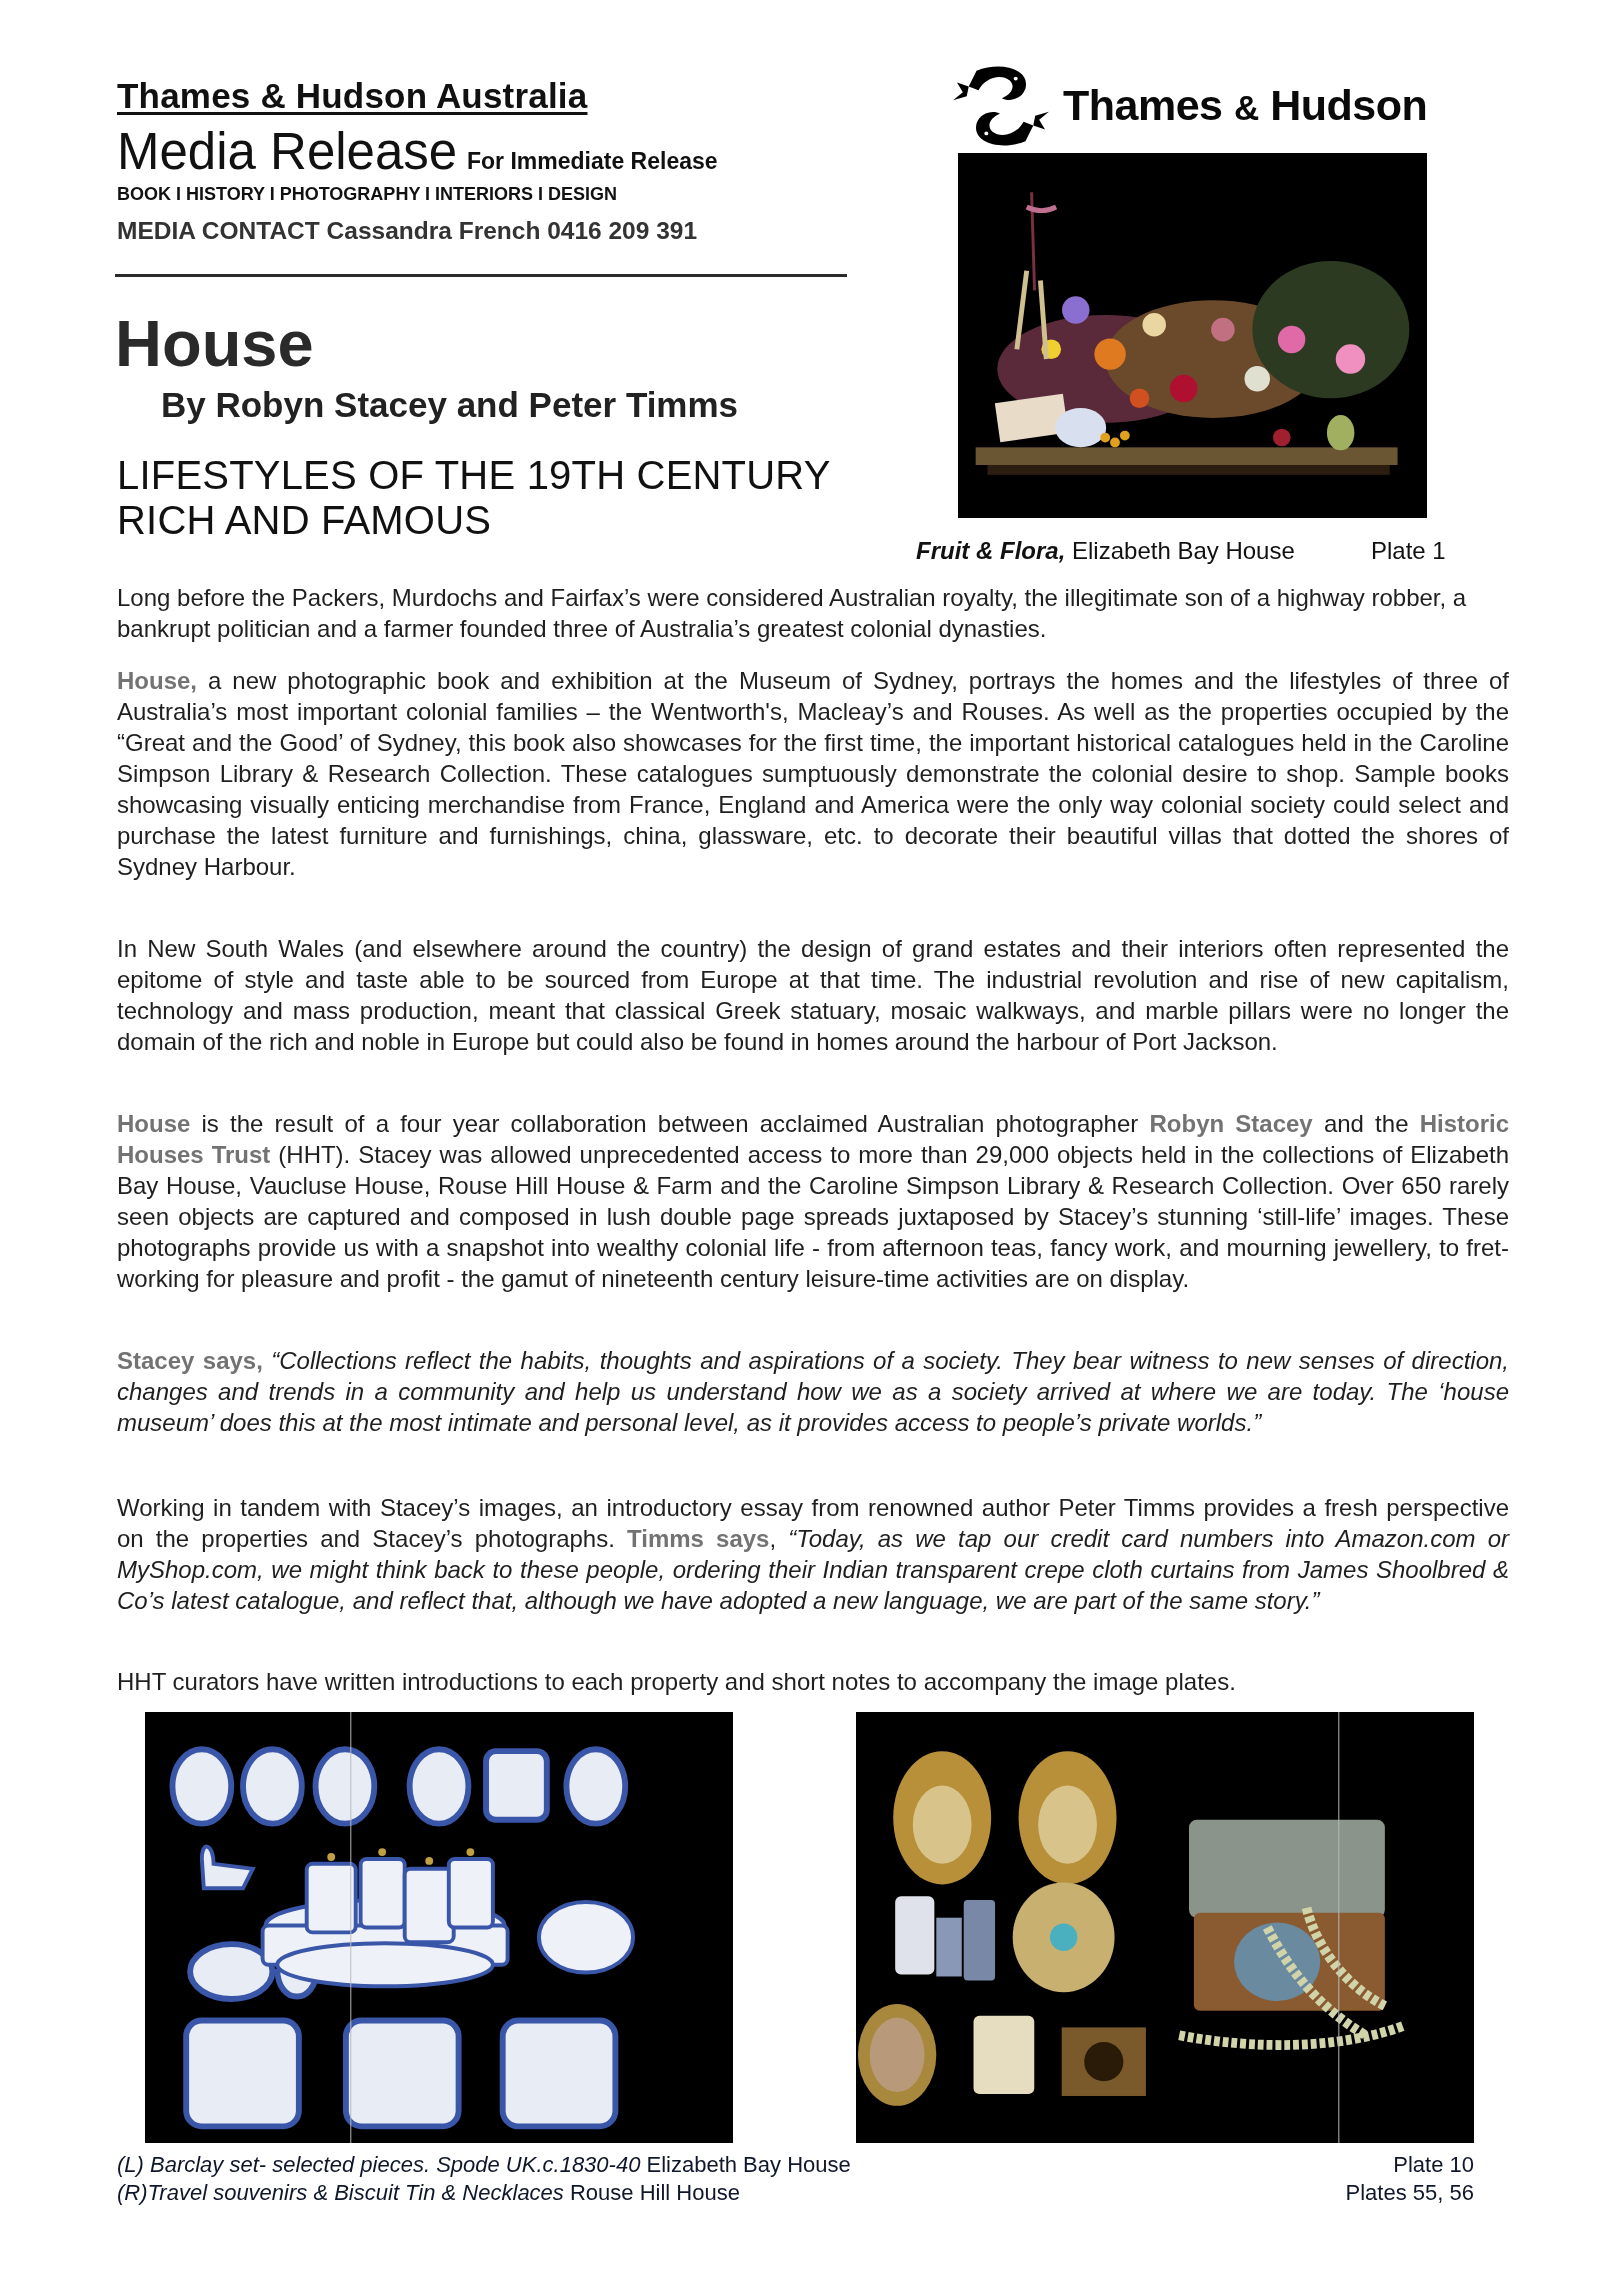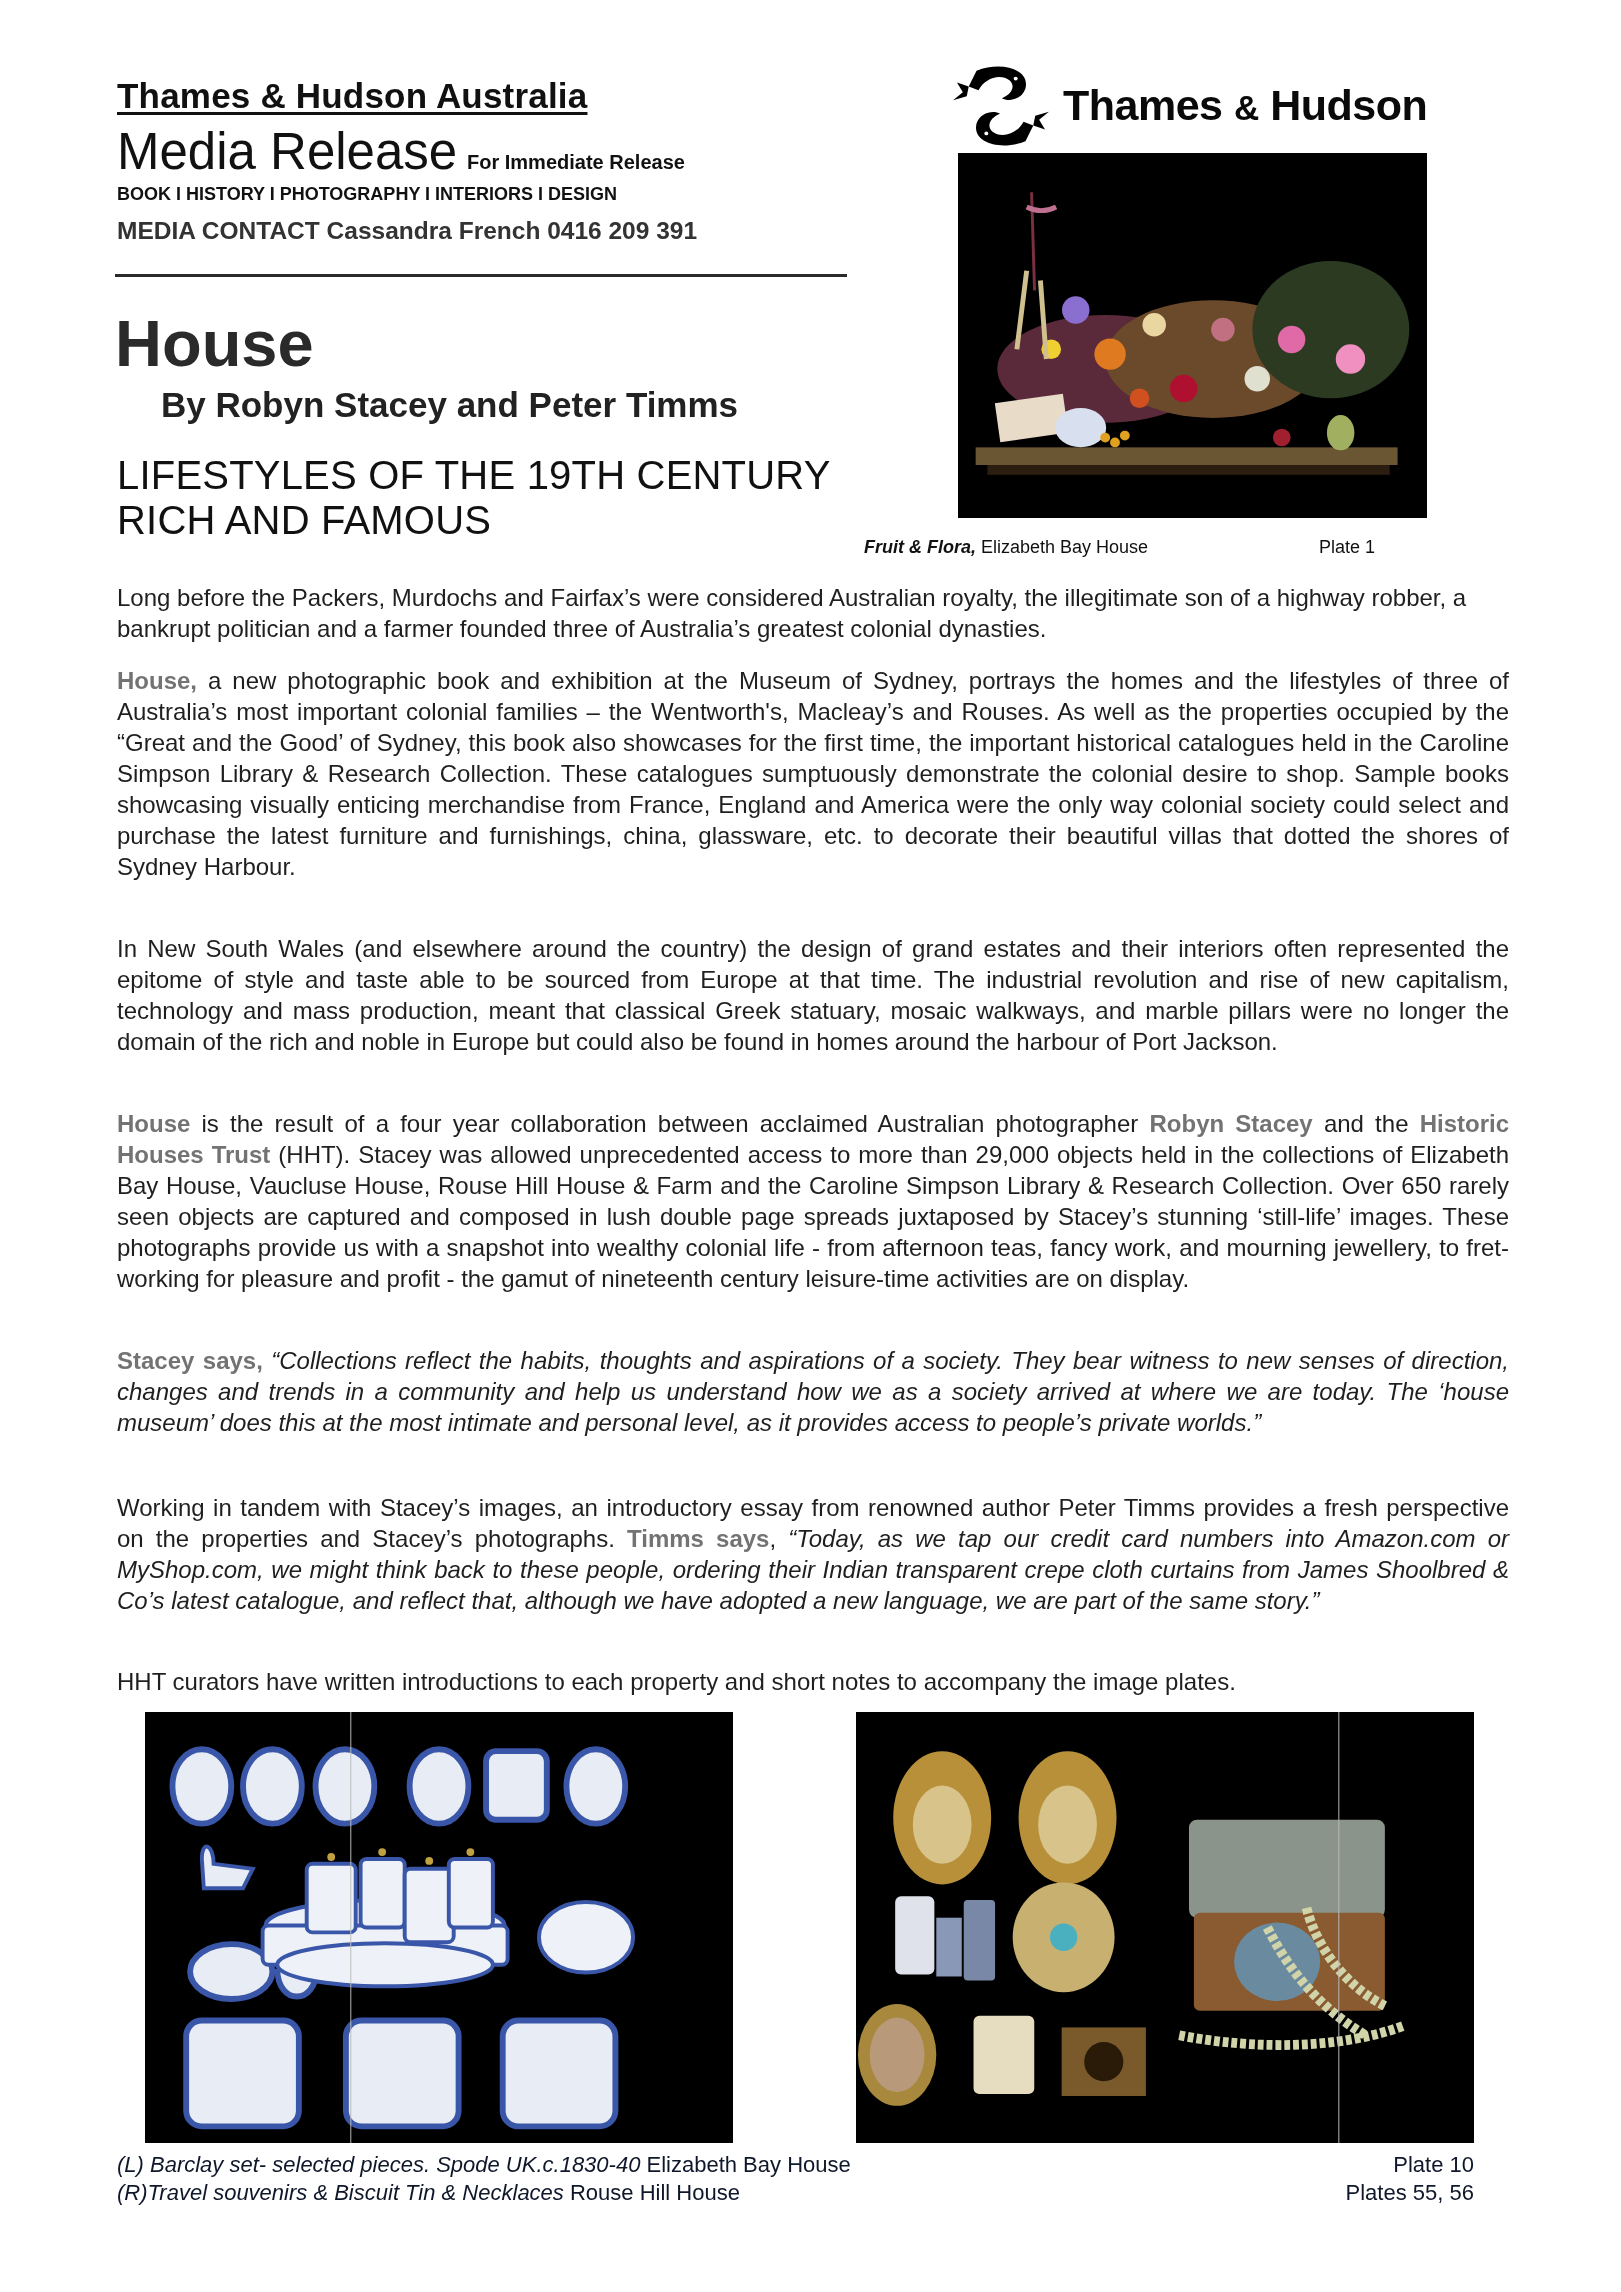--- a/index.html
+++ b/index.html
@@ -4,42 +4,42 @@
 <style>
   html, body { margin: 0; padding: 0; background: #ffffff; }
   body { width: 1621px; height: 2293px; position: relative; overflow: hidden;
          font-family: "Liberation Sans", "DejaVu Sans", sans-serif; color: #1a1a1a; }
   .abs { position: absolute; }
 
   
   .org-title { left: 117px; top: 76px; font-size: 35px; font-weight: bold; text-decoration: underline; text-decoration-thickness: 2.9px; text-underline-offset: 3.9px; color: #111; letter-spacing: 0.2px; }
   .release-line { left: 117px; top: 122px; white-space: nowrap; color: #111; }
   .release-big { font-size: 51px; font-weight: normal; }
-  .release-small { font-size: 20px; font-weight: bold; margin-left: 9.8px; }
+  .release-small { font-size: 23px; font-weight: bold; margin-left: 9.8px; }
   .categories { left: 117px; top: 184px; font-size: 18px; font-weight: bold; color: #111; white-space: nowrap; }
   .contact { left: 117px; top: 217px; font-size: 24.5px; font-weight: bold; color: #333; white-space: nowrap; }
   .rule { left: 115px; top: 274px; width: 732px; height: 2.9px; background: #2b2b2b; }
 
   .book-title { left: 115px; top: 306px; font-size: 65px; font-weight: bold; color: #2a2a2a; }
   .byline { left: 117px; top: 385px; font-size: 35px; font-weight: bold; color: #222; margin-left: 44px; }
   .tagline { left: 117px; top: 453px; font-size: 40px; font-weight: normal; color: #111; line-height: 45px; letter-spacing: 0.2px; }
 
   
   .logo { left: 947px; top: 61px; width: 480px; height: 90px; }
   .logo-text { position: absolute; left: 116px; top: 19.6px; font-size: 43px; font-weight: bold; color: #0a0a0a; letter-spacing: -0.5px; white-space: nowrap; }
   .logo-text .amp { font-size: 35px; }
 
   
   .photo { background: #000; overflow: hidden; }
   .photo-top { left: 958px; top: 153px; width: 469px; height: 365px; }
   .photo-bl { left: 145px; top: 1712px; width: 588px; height: 431px; }
   .photo-br { left: 856px; top: 1712px; width: 618px; height: 431px; }
   .photo svg { width: 100%; height: 100%; display: block; }
 
-  .caption-top { left: 864px; top: 537px; font-size: 18px; color: #111; white-space: nowrap; }
+  .caption-top { left: 916px; top: 537px; font-size: 24px; color: #111; white-space: nowrap; }
   .caption-top .it { font-style: italic; font-weight: bold; }
   .caption-top .plate { position: absolute; left: 455px; top: 0; }
 
   
   .body { left: 117px; width: 1392px; font-size: 24px; line-height: 31px; color: #1f1f1f; text-align: justify; }
   .body b { color: #737373; }
   .body i { font-style: italic; }
   .p1 { top: 582px; text-align: left; }
   .p2 { top: 665px; }
   .p3 { top: 933px; }

